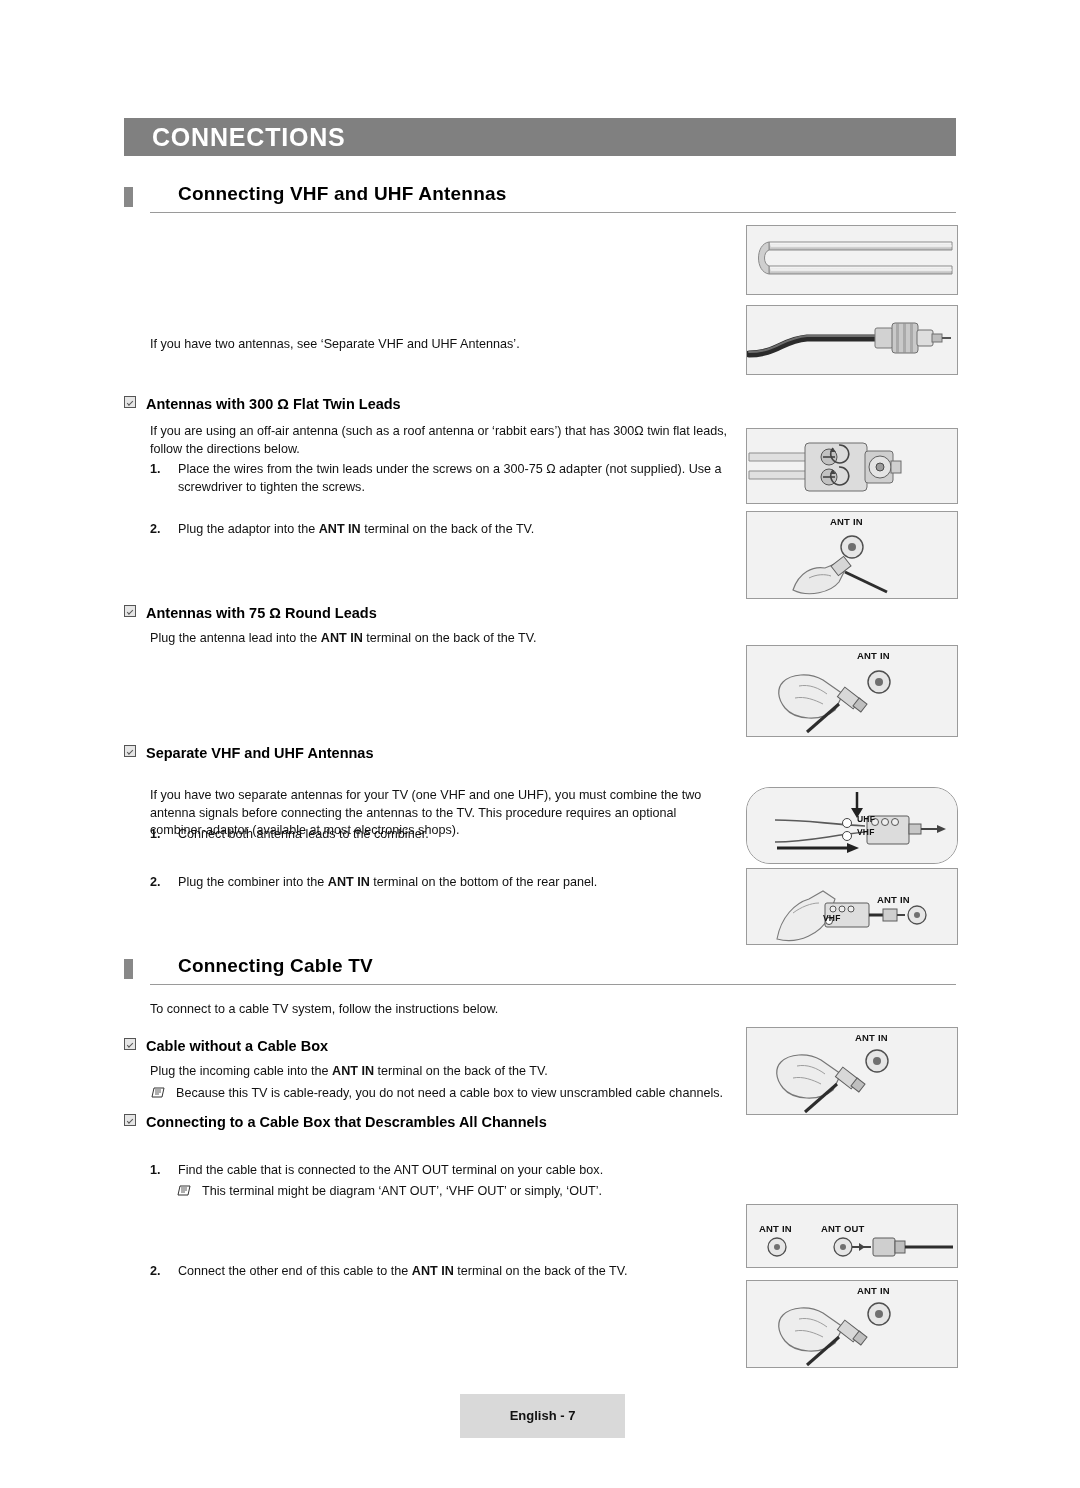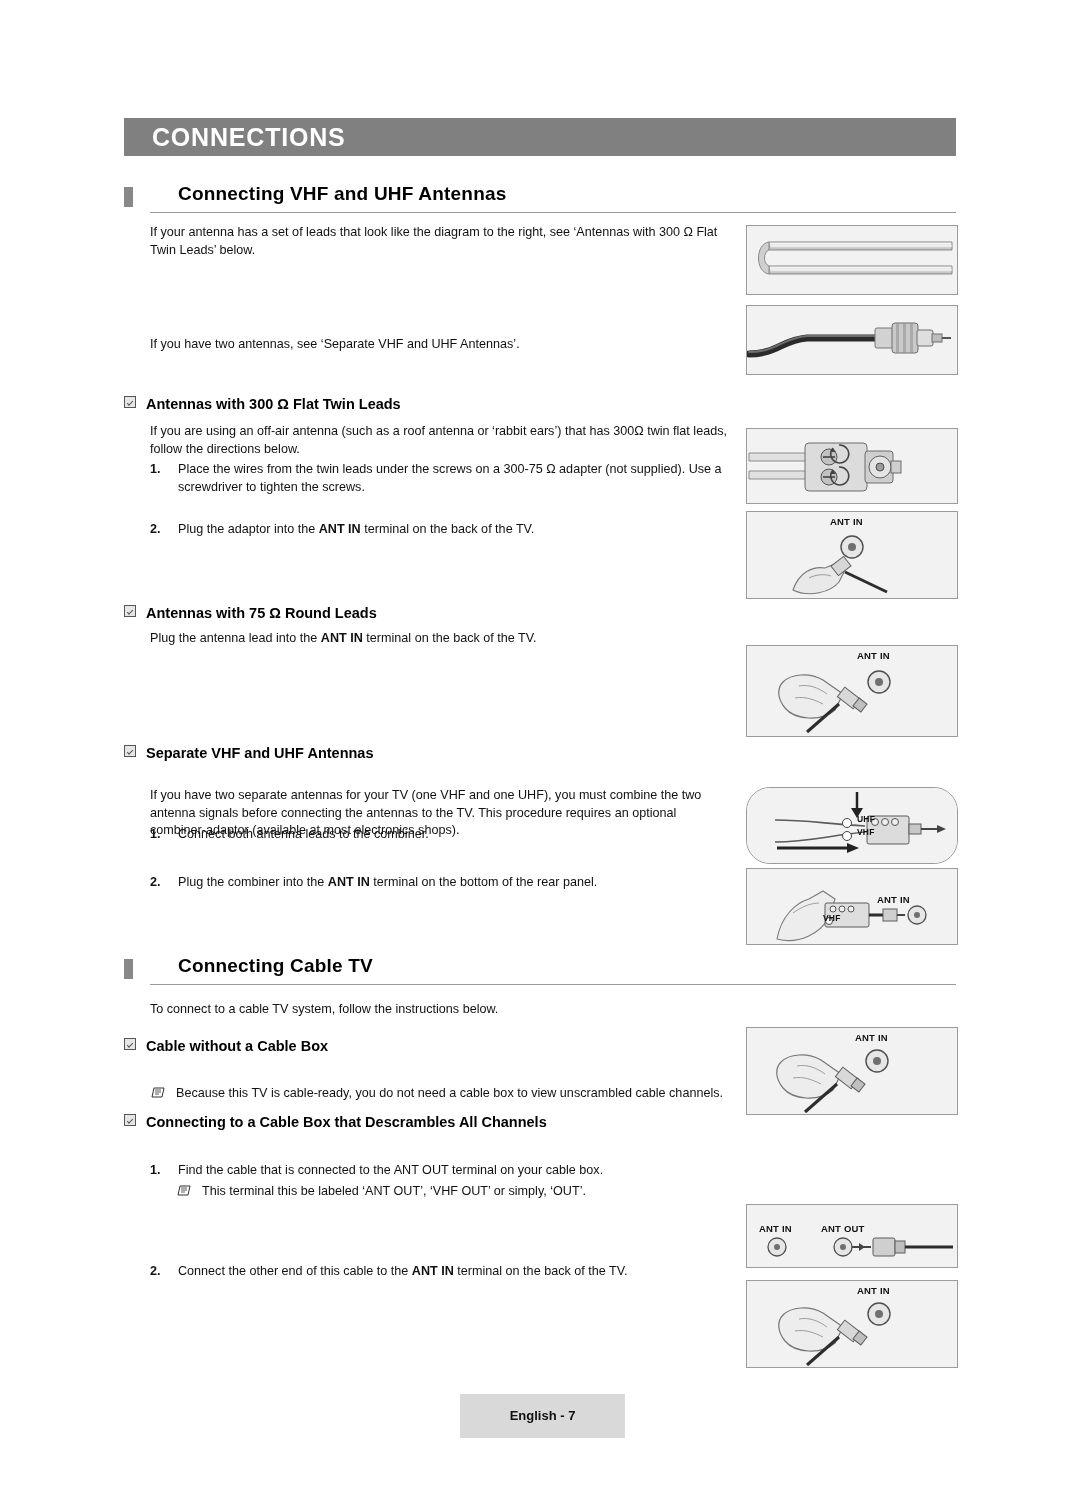--- a/index.html
+++ b/index.html
@@ -195,21 +195,20 @@
 
   <div class="banner"></div>
   <div class="banner-title">CONNECTIONS</div>
 
   <div class="section-head" style="top:183px;">
     <div class="bar"></div>
     <div class="stext">Connecting VHF and UHF Antennas</div>
     <div class="rule"></div>
   </div>
 
-  <div class="para" style="left:150px; top:224px; width:590px;">If your antenna has a set of leads that look like the diagram to the right, see ‘Antennas with 300 Ω Flat Twin Leads’ below.</div>
   <div class="para" style="left:150px; top:336px; width:590px;">If you have two antennas, see ‘Separate VHF and UHF Antennas’.</div>
 
   <div class="fig" style="left:746px; top:225px; width:210px; height:68px;">
     <svg width="210" height="68" viewBox="0 0 210 68">
       <defs>
         <linearGradient id="gw1" x1="0" y1="0" x2="0" y2="1">
           <stop offset="0%" stop-color="#ffffff"></stop>
           <stop offset="45%" stop-color="#e2e2e2"></stop>
           <stop offset="100%" stop-color="#b8b8b8"></stop>
         </linearGradient>
@@ -391,20 +390,21 @@
     <div class="stext">Connecting Cable TV</div>
     <div class="rule"></div>
   </div>
 
   <div class="para" style="left:150px; top:1001px; width:600px;">To connect to a cable TV system, follow the instructions below.</div>
 
   <div class="subhead" style="top:1038px;">
     <span class="cb"></span><span>Cable without a Cable Box</span>
   </div>
 
+  <div class="para" style="left:150px; top:1063px; width:600px;"><span>Plug the incoming cable into the </span><b>ANT IN</b><span> terminal on the back of the TV.</span></div>
 
   <div class="noteitem" style="left:150px; top:1085px; width:580px;">
     <span class="nglyph">
       <svg width="16" height="13" viewBox="0 0 16 13">
           <path d="M2 11 L4 2 L14 2 L12 11 Z" fill="none" stroke="#333" stroke-width="1"></path>
           <path d="M5 4 L11 4 M5 6 L11 6 M5 8 L9 8" stroke="#333" stroke-width="0.8"></path>
         </svg>
     </span>
     <span class="txt">Because this TV is cable-ready, you do not need a cable box to view unscrambled cable channels.</span>
   </div>
@@ -433,21 +433,21 @@
     <span class="txt">Find the cable that is connected to the ANT OUT terminal on your cable box.</span>
   </div>
 
   <div class="noteitem" style="left:176px; top:1183px; width:580px;">
     <span class="nglyph">
       <svg width="16" height="13" viewBox="0 0 16 13">
           <path d="M2 11 L4 2 L14 2 L12 11 Z" fill="none" stroke="#333" stroke-width="1"></path>
           <path d="M5 4 L11 4 M5 6 L11 6 M5 8 L9 8" stroke="#333" stroke-width="0.8"></path>
         </svg>
     </span>
-    <span class="txt">This terminal this be labeled ‘ANT OUT’, ‘VHF OUT’ or simply, ‘OUT’.</span>
+    <span class="txt">This terminal might be diagram ‘ANT OUT’, ‘VHF OUT’ or simply, ‘OUT’.</span>
   </div>
 
   <div class="numitem" style="left:150px; top:1263px; width:600px;">
     <span class="num">2.</span>
     <span class="txt"><span>Connect the other end of this cable to the </span><b>ANT IN</b><span> terminal on the back of the TV.</span></span>
   </div>
 
   <div class="fig" style="left:746px; top:1204px; width:210px; height:62px;">
     <svg width="210" height="62" viewBox="0 0 210 62">
       <rect x="0" y="0" width="210" height="62" fill="#f2f2f2"></rect>

